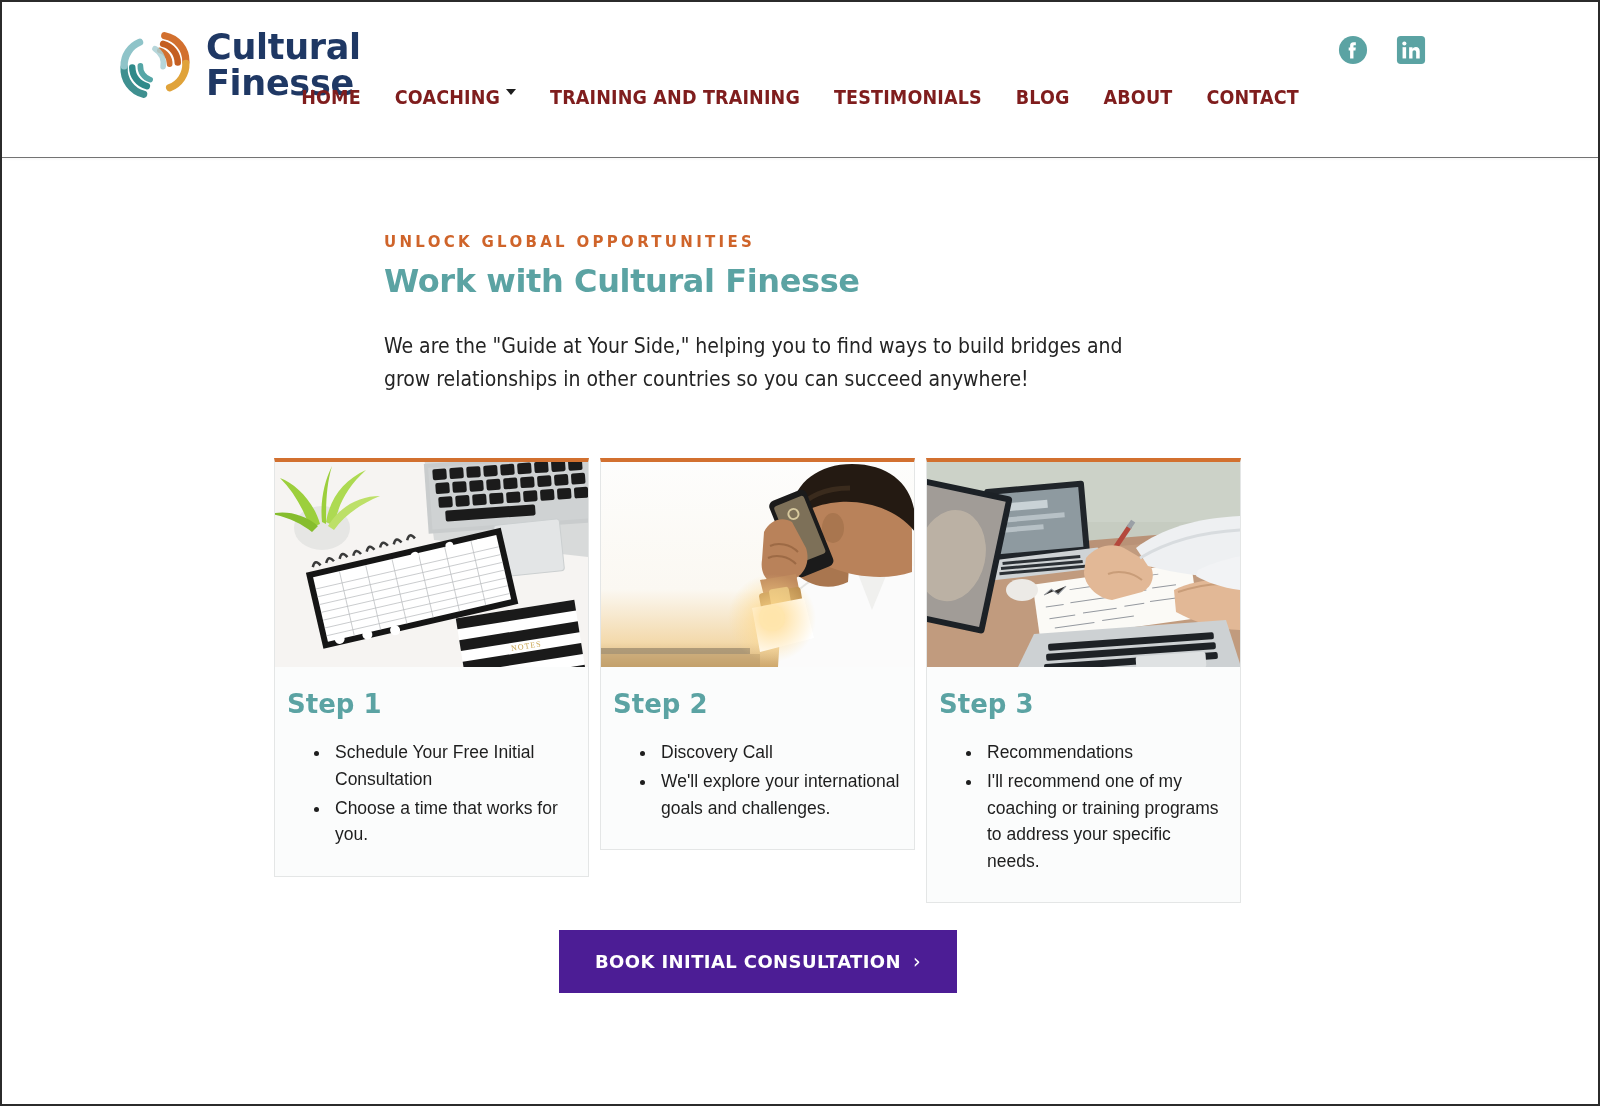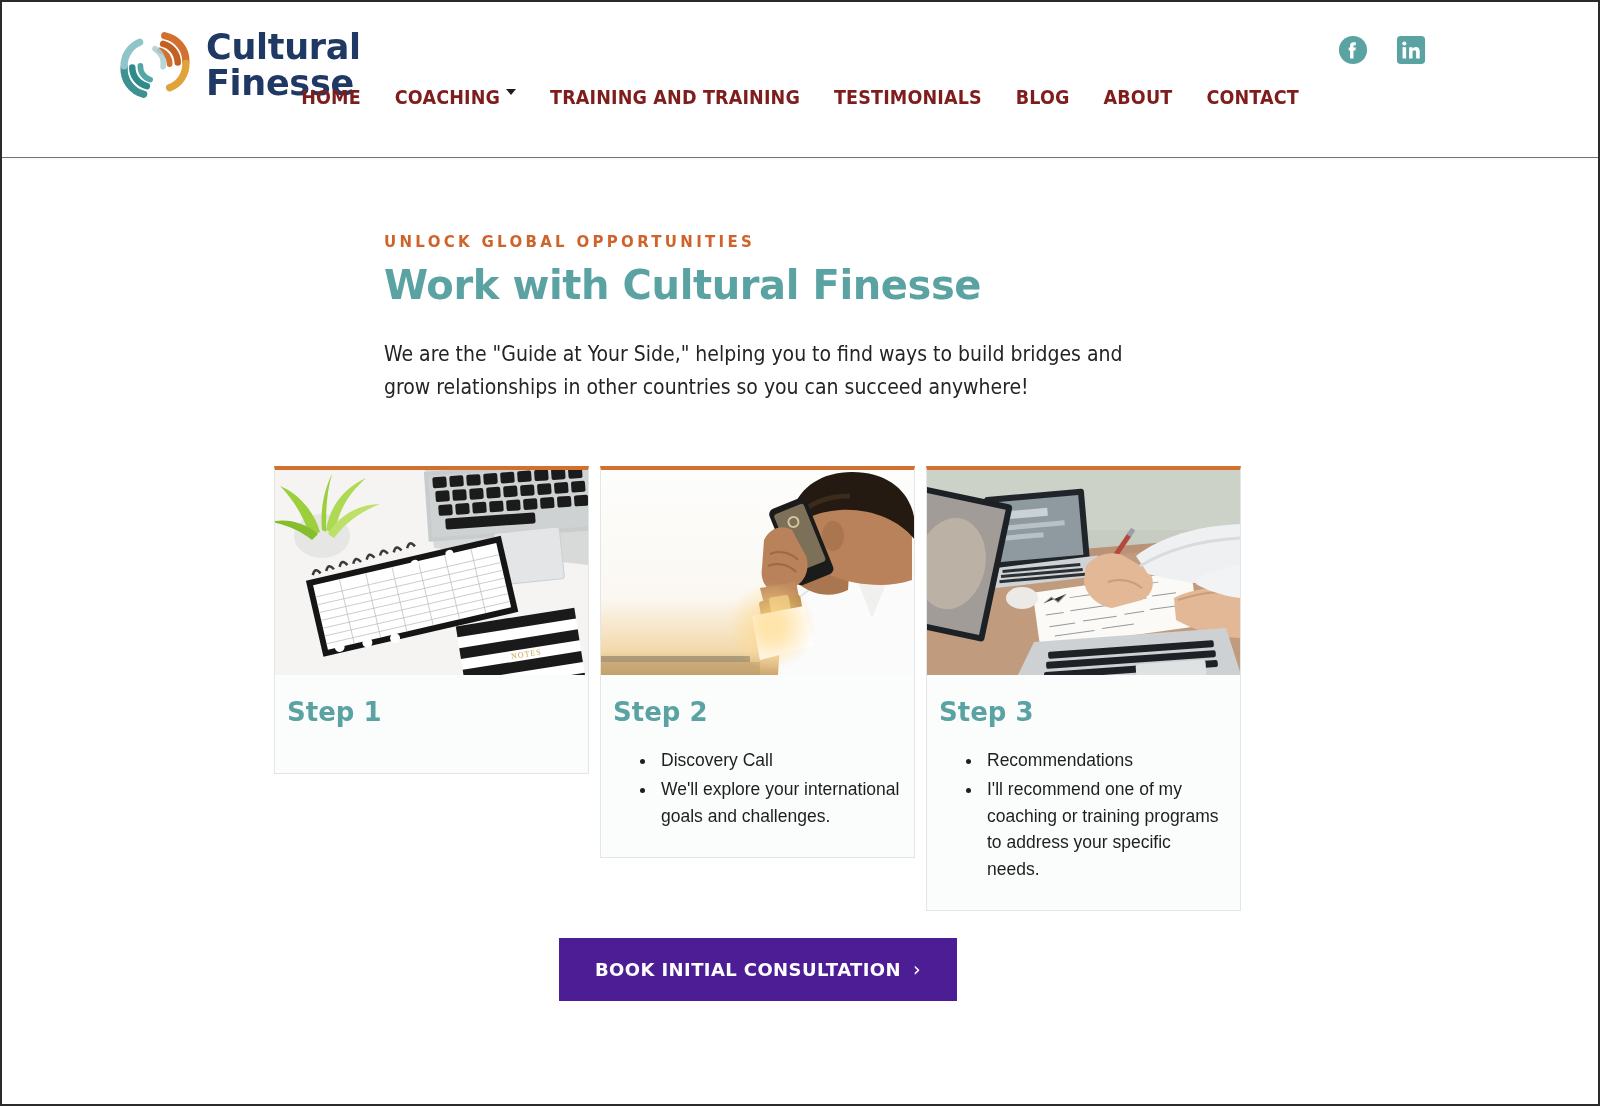--- a/index.html
+++ b/index.html
@@ -102,21 +102,21 @@
     font-family: "DejaVu Sans", sans-serif;
     font-size: 15px;
     font-weight: 600;
     letter-spacing: 3.3px;
     color: #cf642a;
     text-transform: uppercase;
     margin-bottom: 11px;
   }
   .headline {
     font-family: "DejaVu Sans", sans-serif;
-    font-size: 40px;
+    font-size: 32px;
     font-weight: 700;
     color: #5ba3a3;
     letter-spacing: -0.4px;
     margin-bottom: 30px;
   }
   .intro p {
     font-family: "DejaVu Sans Condensed", "Liberation Sans Narrow", "Liberation Sans", sans-serif;
     font-size: 21px;
     line-height: 1.58;
     color: #242424;
@@ -371,20 +371,24 @@
                 <rect x="186" y="168" width="120" height="11"></rect>
                 <rect x="186" y="190" width="120" height="11"></rect>
                 <rect x="186" y="212" width="120" height="8"></rect>
               </g>
               <text x="236" y="187" font-family="serif" font-size="8" fill="#c9a44f" letter-spacing="1">NOTES</text>
             </g>
           </svg>
         </div>
         <div class="card-body">
           <h3 class="card-title">Step 1</h3>
+          <ul class="card-list">
+            <li>Schedule Your Free Initial Consultation</li>
+            <li>Choose a time that works for you.</li>
+          </ul>
         </div>
       </article>
 
       <article class="step-card">
         <div class="card-photo">
           <svg viewBox="0 0 315 205" preserveAspectRatio="xMidYMid slice">
             <defs>
               <linearGradient id="sky2" x1="0" y1="0" x2="0" y2="1">
                 <stop offset="0%" stop-color="#fdfdfc"></stop>
                 <stop offset="62%" stop-color="#fbf8f2"></stop>

